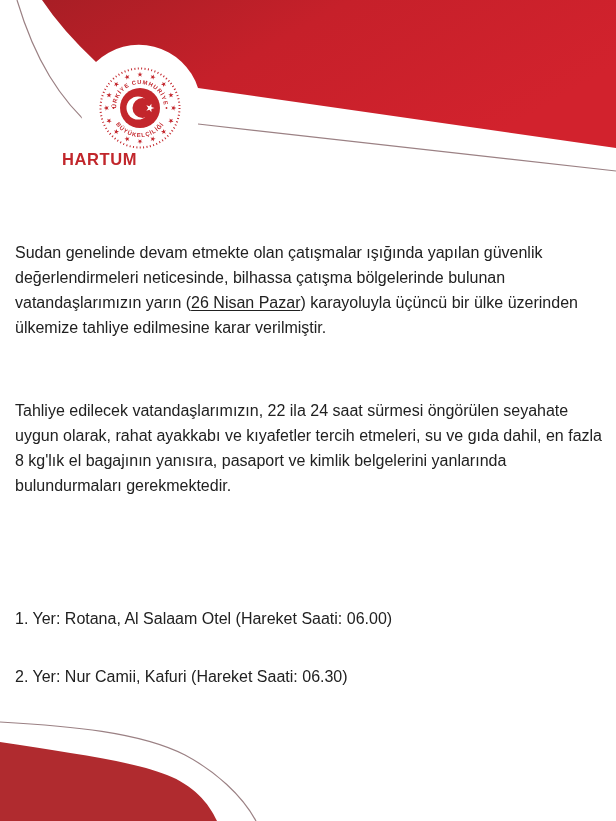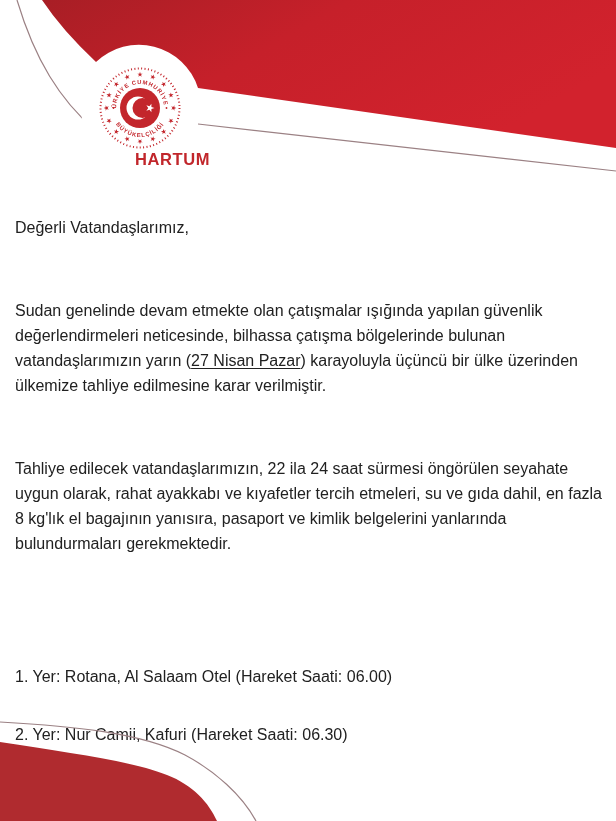--- a/index.html
+++ b/index.html
@@ -3,21 +3,21 @@
 <meta charset="utf-8">
 <style>
   html,body{margin:0;padding:0;background:#ffffff;}
   .page{
     position:relative;width:616px;height:821px;background:#ffffff;
     overflow:hidden;font-family:"Liberation Sans",sans-serif;
   }
   .header-svg{position:absolute;top:0;left:0;display:block;}
   .footer-svg{position:absolute;bottom:0;left:0;display:block;}
   .city-label{
-    position:absolute;top:150px;left:70px;width:140px;text-align:right;
+    position:absolute;top:150px;left:62px;width:140px;text-align:left;
     font-size:16.5px;font-weight:bold;letter-spacing:.6px;color:#c1262b;
   }
   .doc-body{
     position:absolute;top:190px;left:15px;width:596px;
     font-size:16px;line-height:25px;color:#212121;
     white-space:pre-line;
   }
   .doc-body p{margin:0 0 8px 0;}
   .doc-body .loc{margin:0 0 8px 0;}
   .u{text-decoration:underline;text-underline-offset:2px;}
@@ -82,25 +82,24 @@
         <circle cx="-2" cy="0" r="11.5" fill="#ffffff"></circle>
         <circle cx="2.5" cy="0" r="10" fill="#c3262c"></circle>
         <use href="#starShape" transform="translate(10,0) rotate(90) scale(4.5)" fill="#ffffff"></use>
       </g>
     </g>
   </svg>
 
   <div class="city-label">HARTUM</div>
 
   <div class="doc-body">
-    <p>Değerli Vatandaşlarımız,</p>
 
     <p><span>Sudan genelinde devam etmekte olan çatışmalar ışığında yapılan güvenlik
 değerlendirmeleri neticesinde, bilhassa çatışma bölgelerinde bulunan
-vatandaşlarımızın yarın (</span><span class="u">27 Nisan Pazar</span><span>) karayoluyla üçüncü bir ülke üzerinden
+vatandaşlarımızın yarın (</span><span class="u">26 Nisan Pazar</span><span>) karayoluyla üçüncü bir ülke üzerinden
 ülkemize tahliye edilmesine karar verilmiştir.</span></p>
 
     <p>Tahliye edilecek vatandaşlarımızın, 22 ila 24 saat sürmesi öngörülen seyahate
 uygun olarak, rahat ayakkabı ve kıyafetler tercih etmeleri, su ve gıda dahil, en fazla
 8 kg'lık el bagajının yanısıra, pasaport ve kimlik belgelerini yanlarında
 bulundurmaları gerekmektedir.</p>
 
 
     <div>
       <div class="loc">1. Yer: Rotana, Al Salaam Otel (Hareket Saati: 06.00)</div>

